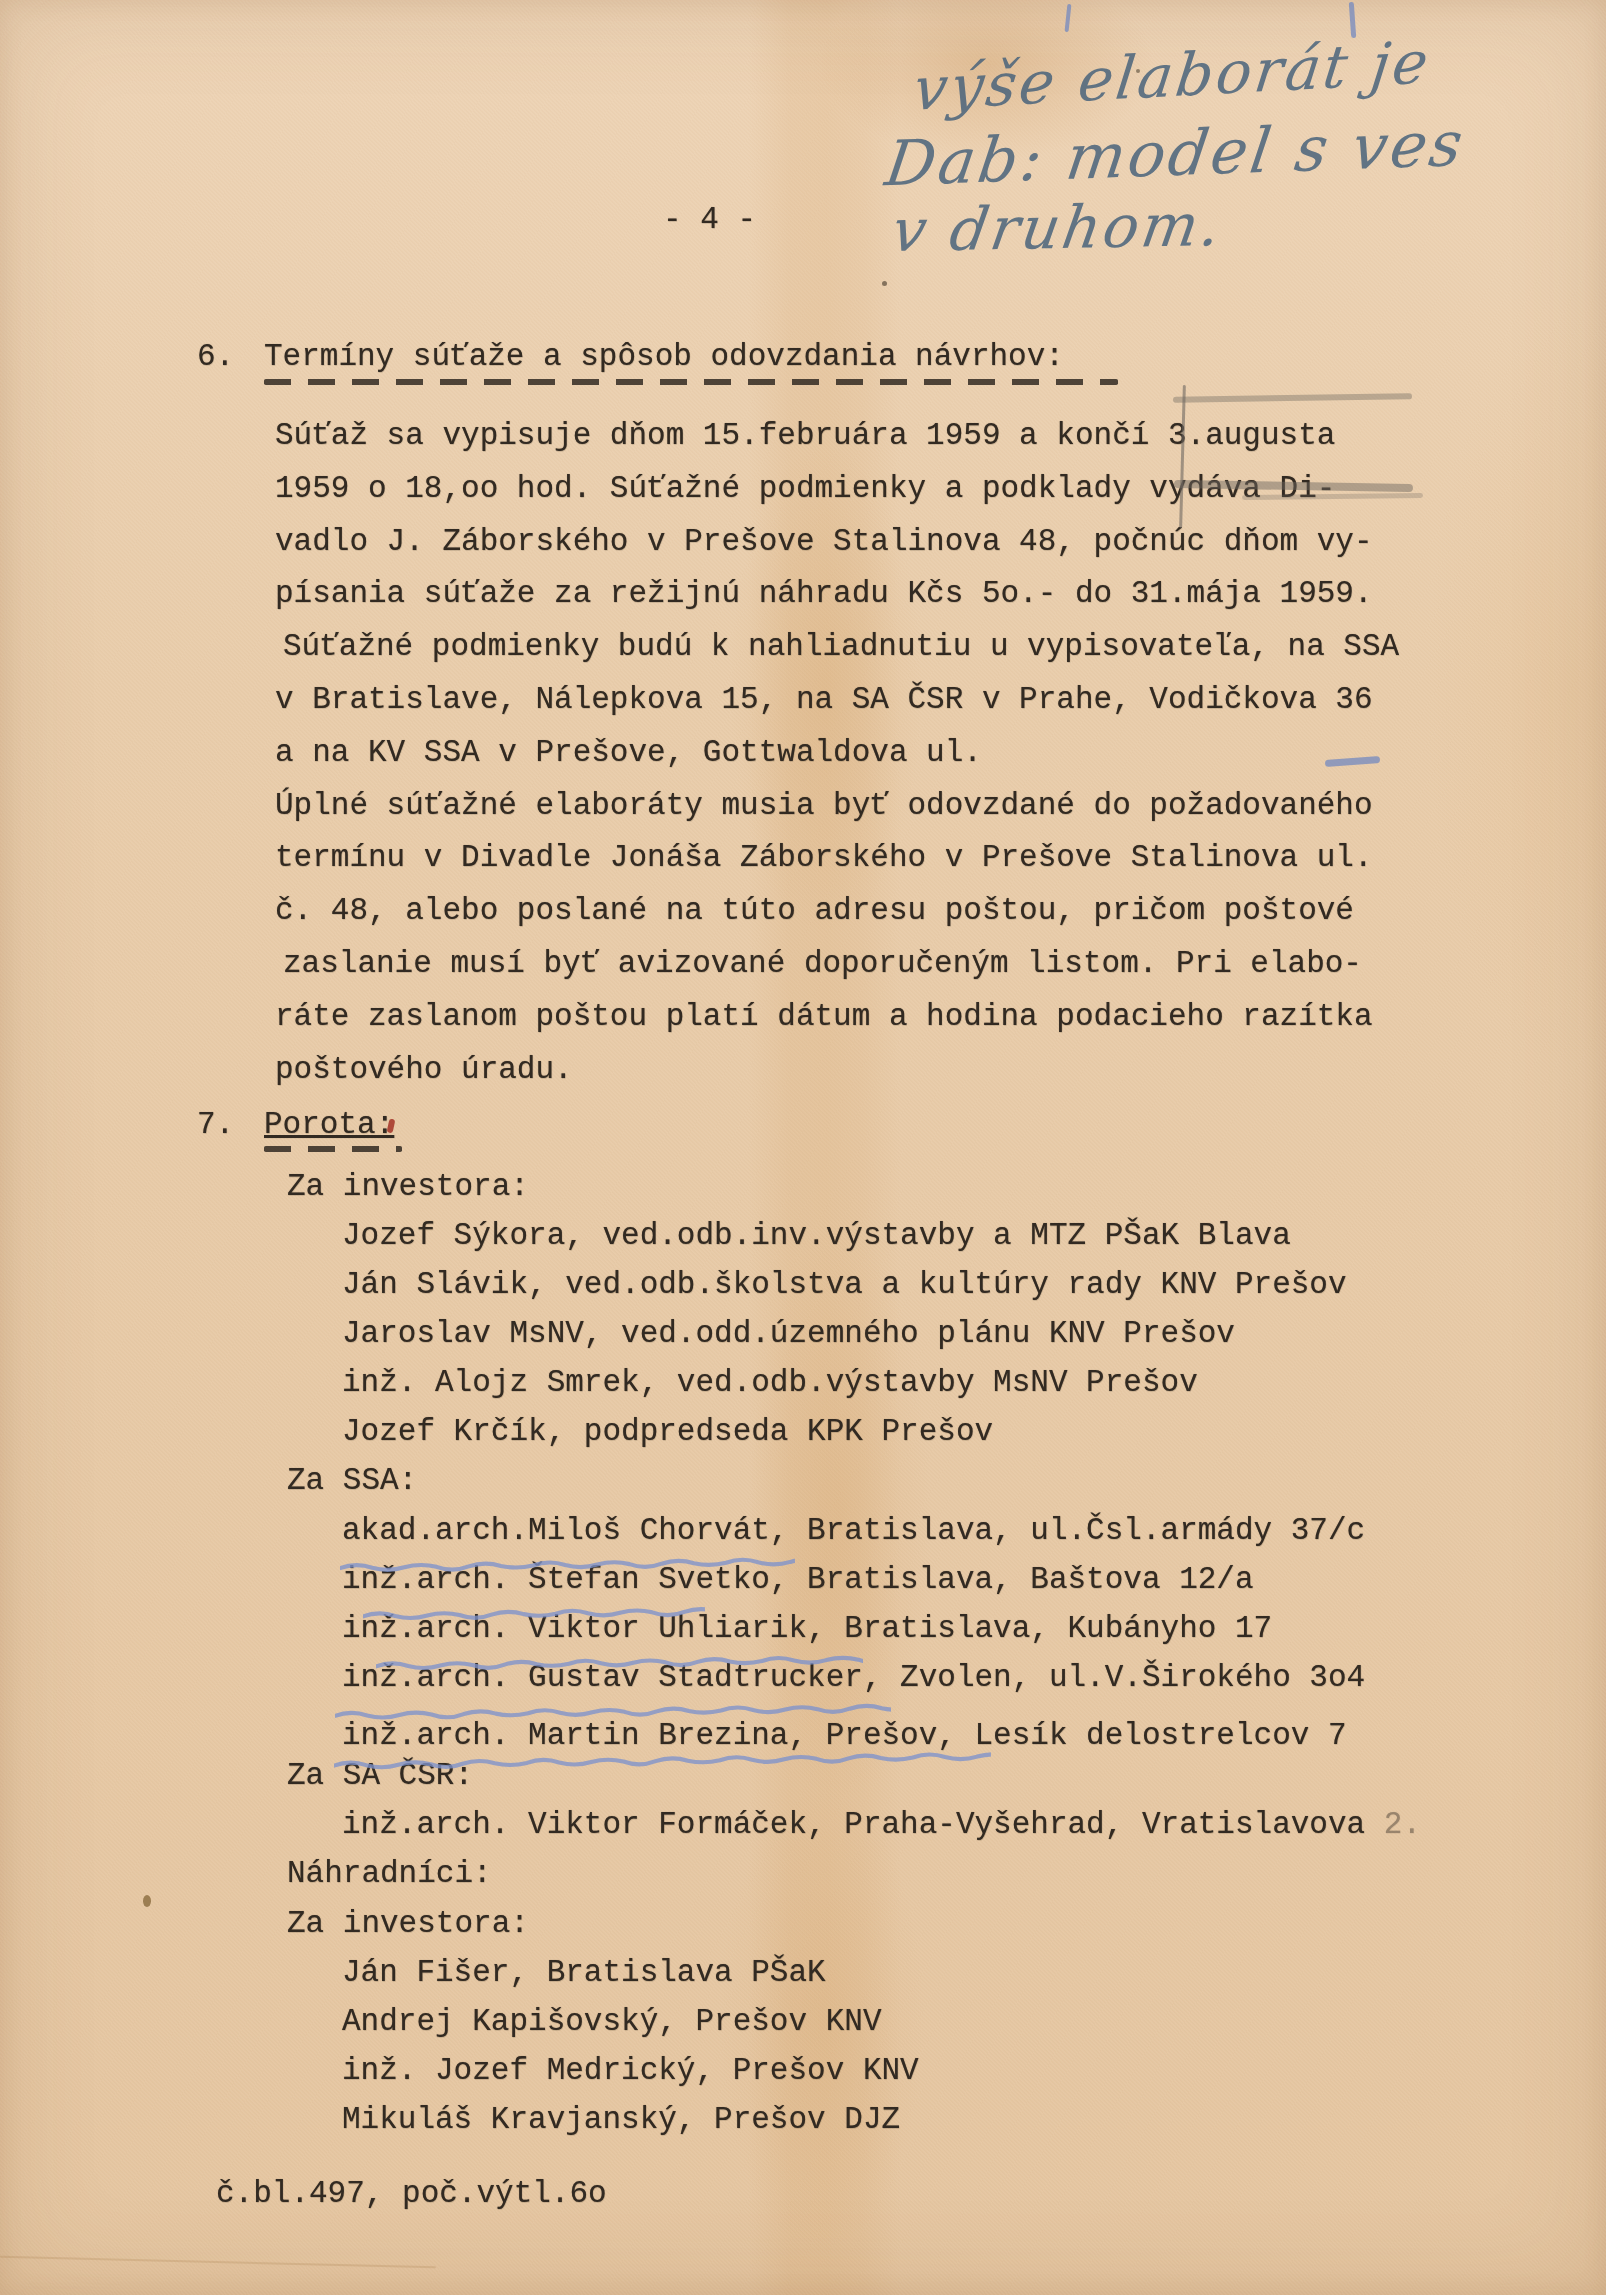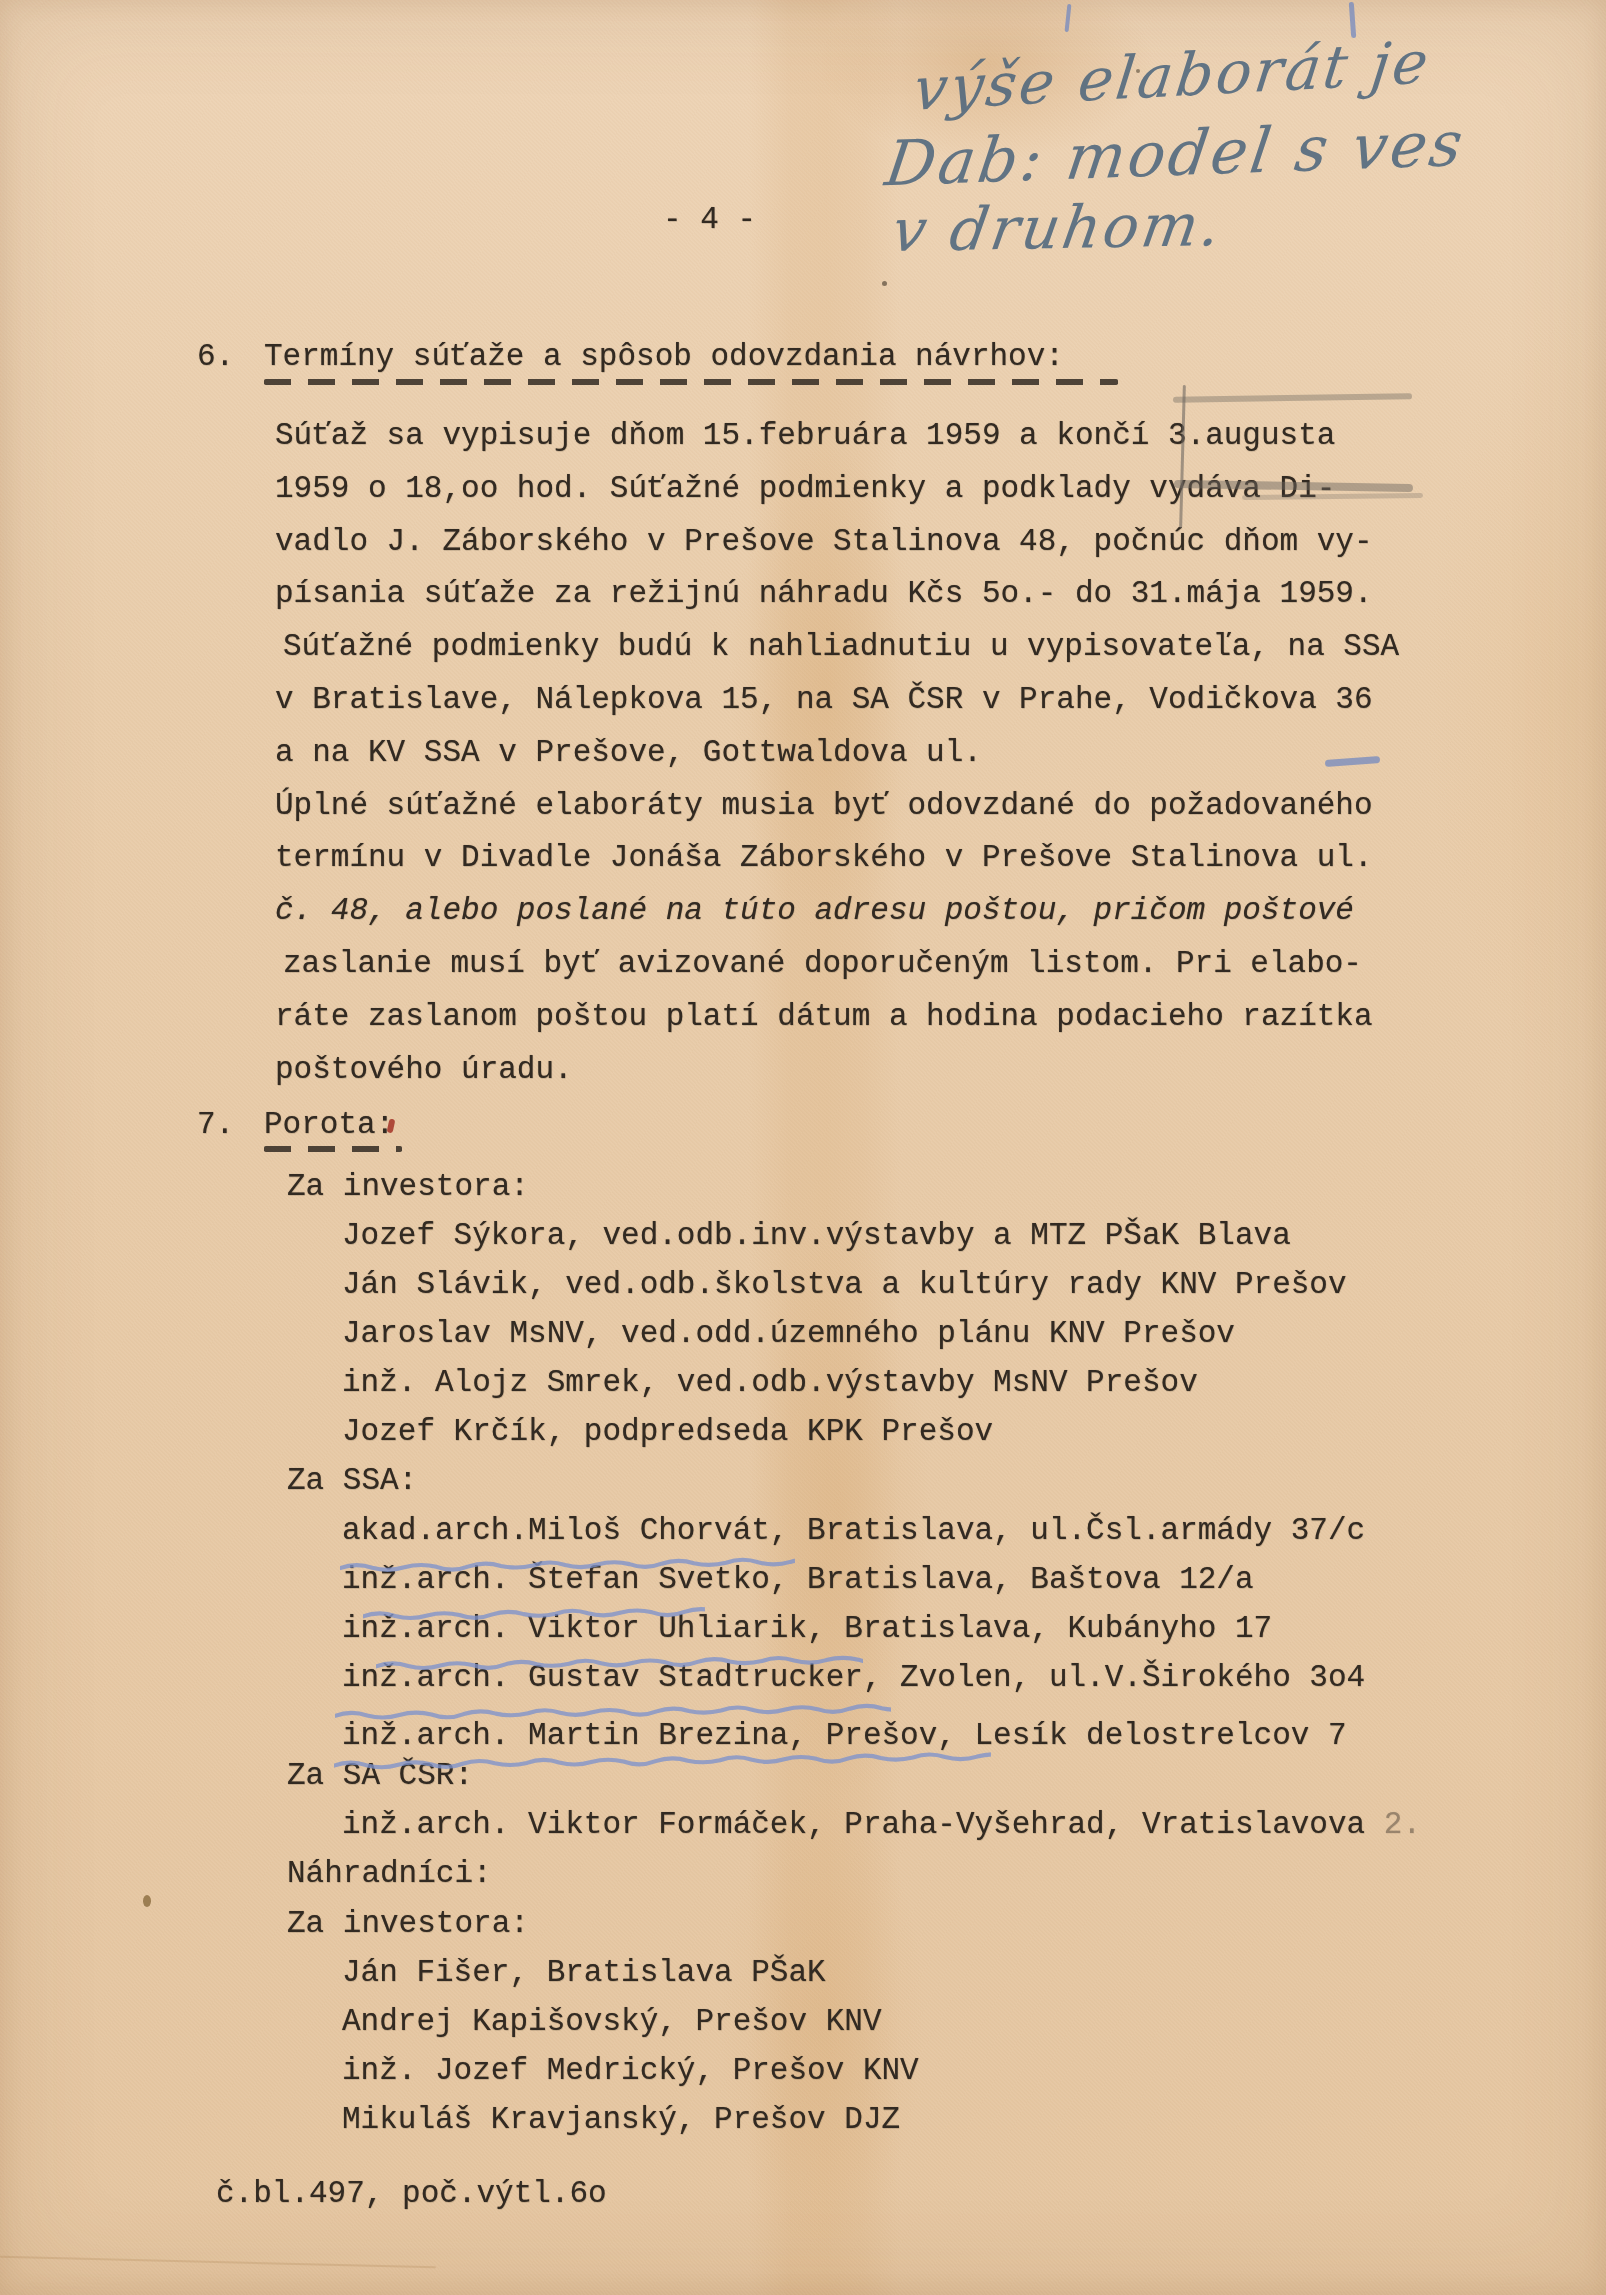--- a/index.html
+++ b/index.html
@@ -58,26 +58,26 @@
       <div class="tline" style="left: 264px; top: 341px;">Termíny súťaže a spôsob odovzdania návrhov:</div>
       <div class="tline" style="left: 275px; top: 420px;">Súťaž sa vypisuje dňom 15.februára 1959 a končí 3.augusta</div>
       <div class="tline" style="left: 275px; top: 473px;">1959 o 18,oo hod. Súťažné podmienky a podklady vydáva Di-</div>
       <div class="tline" style="left: 275px; top: 526px;">vadlo J. Záborského v Prešove Stalinova 48, počnúc dňom vy-</div>
       <div class="tline" style="left: 275px; top: 578px;">písania súťaže za režijnú náhradu Kčs 5o.- do 31.mája 1959.</div>
       <div class="tline" style="left: 275px; top: 631px; margin-left: 8px;">Súťažné podmienky budú k nahliadnutiu u vypisovateľa, na SSA</div>
       <div class="tline" style="left: 275px; top: 684px;">v Bratislave, Nálepkova 15, na SA ČSR v Prahe, Vodičkova 36</div>
       <div class="tline" style="left: 275px; top: 737px;">a na KV SSA v Prešove, Gottwaldova ul.</div>
       <div class="tline" style="left: 275px; top: 790px;">Úplné súťažné elaboráty musia byť odovzdané do požadovaného</div>
       <div class="tline" style="left: 275px; top: 842px;">termínu v Divadle Jonáša Záborského v Prešove Stalinova ul.</div>
-      <div class="tline" style="left: 275px; top: 895px; font-style: italic;">č. 48, alebo poslané na túto adresu poštou, pričom poštové</div>
+      <div class="tline" style="left: 275px; top: 895px;">č. 48, alebo poslané na túto adresu poštou, pričom poštové</div>
       <div class="tline" style="left: 275px; top: 948px; margin-left: 8px;">zaslanie musí byť avizované doporučeným listom. Pri elabo-</div>
       <div class="tline" style="left: 275px; top: 1001px;">ráte zaslanom poštou platí dátum a hodina podacieho razítka</div>
       <div class="tline" style="left: 275px; top: 1054px;">poštového úradu.</div>
       <div class="tline" style="left: 197px; top: 1109px;">7.</div>
-      <div class="tline" style="left: 264px; top: 1109px;">Porota:</div>
+      <div class="tline" style="left: 264px; top: 1109px; text-decoration: underline;">Porota:</div>
       <div class="tline" style="left: 287px; top: 1171px;">Za investora:</div>
       <div class="tline" style="left: 342px; top: 1220px;">Jozef Sýkora, ved.odb.inv.výstavby a MTZ PŠaK Blava</div>
       <div class="tline" style="left: 342px; top: 1269px;">Ján Slávik, ved.odb.školstva a kultúry rady KNV Prešov</div>
       <div class="tline" style="left: 342px; top: 1318px;">Jaroslav MsNV, ved.odd.územného plánu KNV Prešov</div>
       <div class="tline" style="left: 342px; top: 1367px;">inž. Alojz Smrek, ved.odb.výstavby MsNV Prešov</div>
       <div class="tline" style="left: 342px; top: 1416px;">Jozef Krčík, podpredseda KPK Prešov</div>
       <div class="tline" style="left: 287px; top: 1465px;">Za SSA:</div>
       <div class="tline" style="left: 342px; top: 1515px;">akad.arch.Miloš Chorvát, Bratislava, ul.Čsl.armády 37/c</div>
       <div class="tline" style="left: 342px; top: 1564px;">inž.arch. Štefan Svetko, Bratislava, Baštova 12/a</div>
       <div class="tline" style="left: 342px; top: 1613px;">inž.arch. Viktor Uhliarik, Bratislava, Kubányho 17</div>

